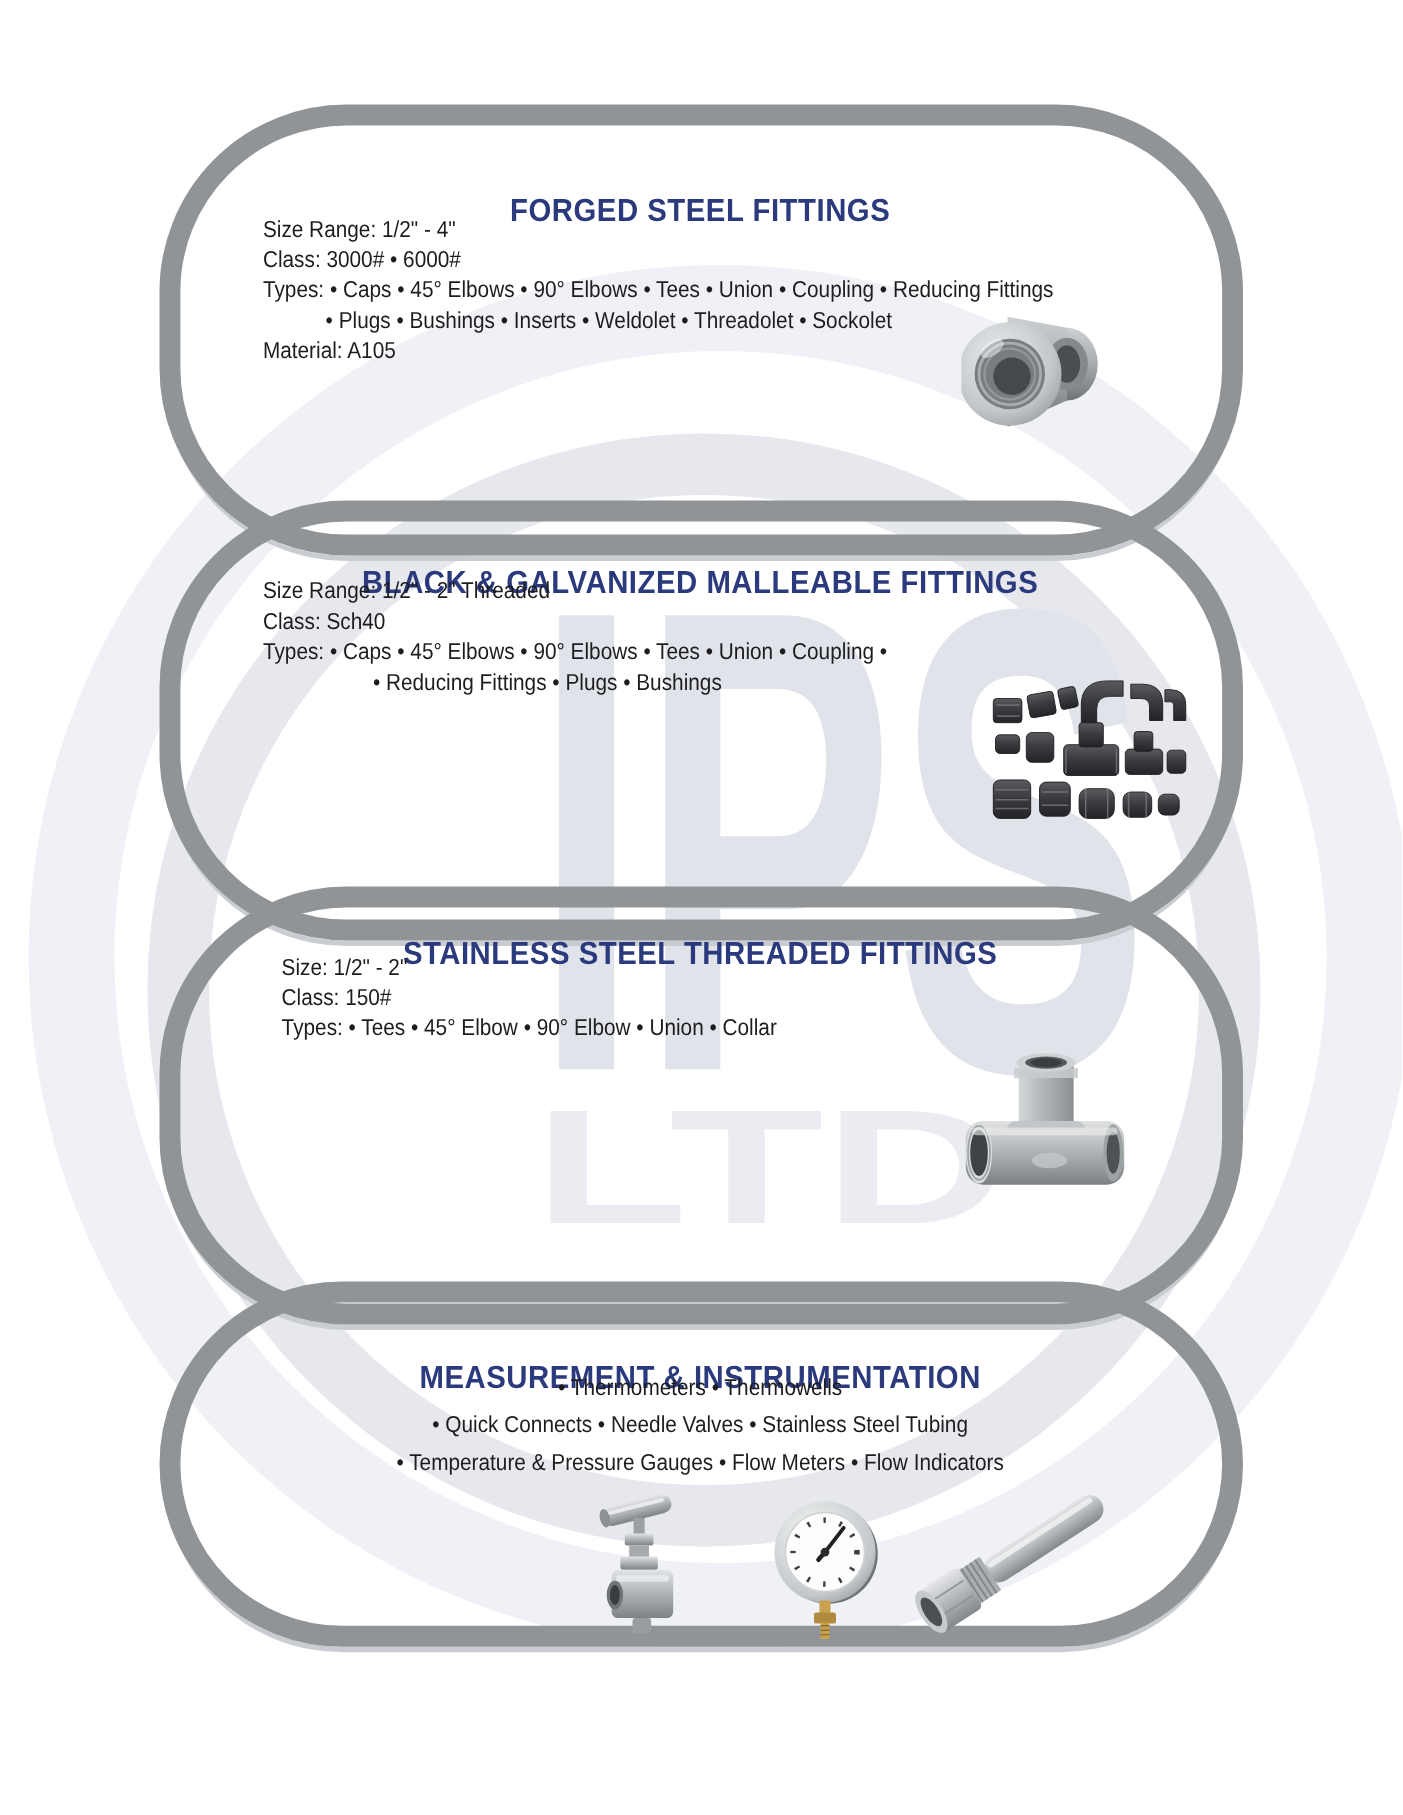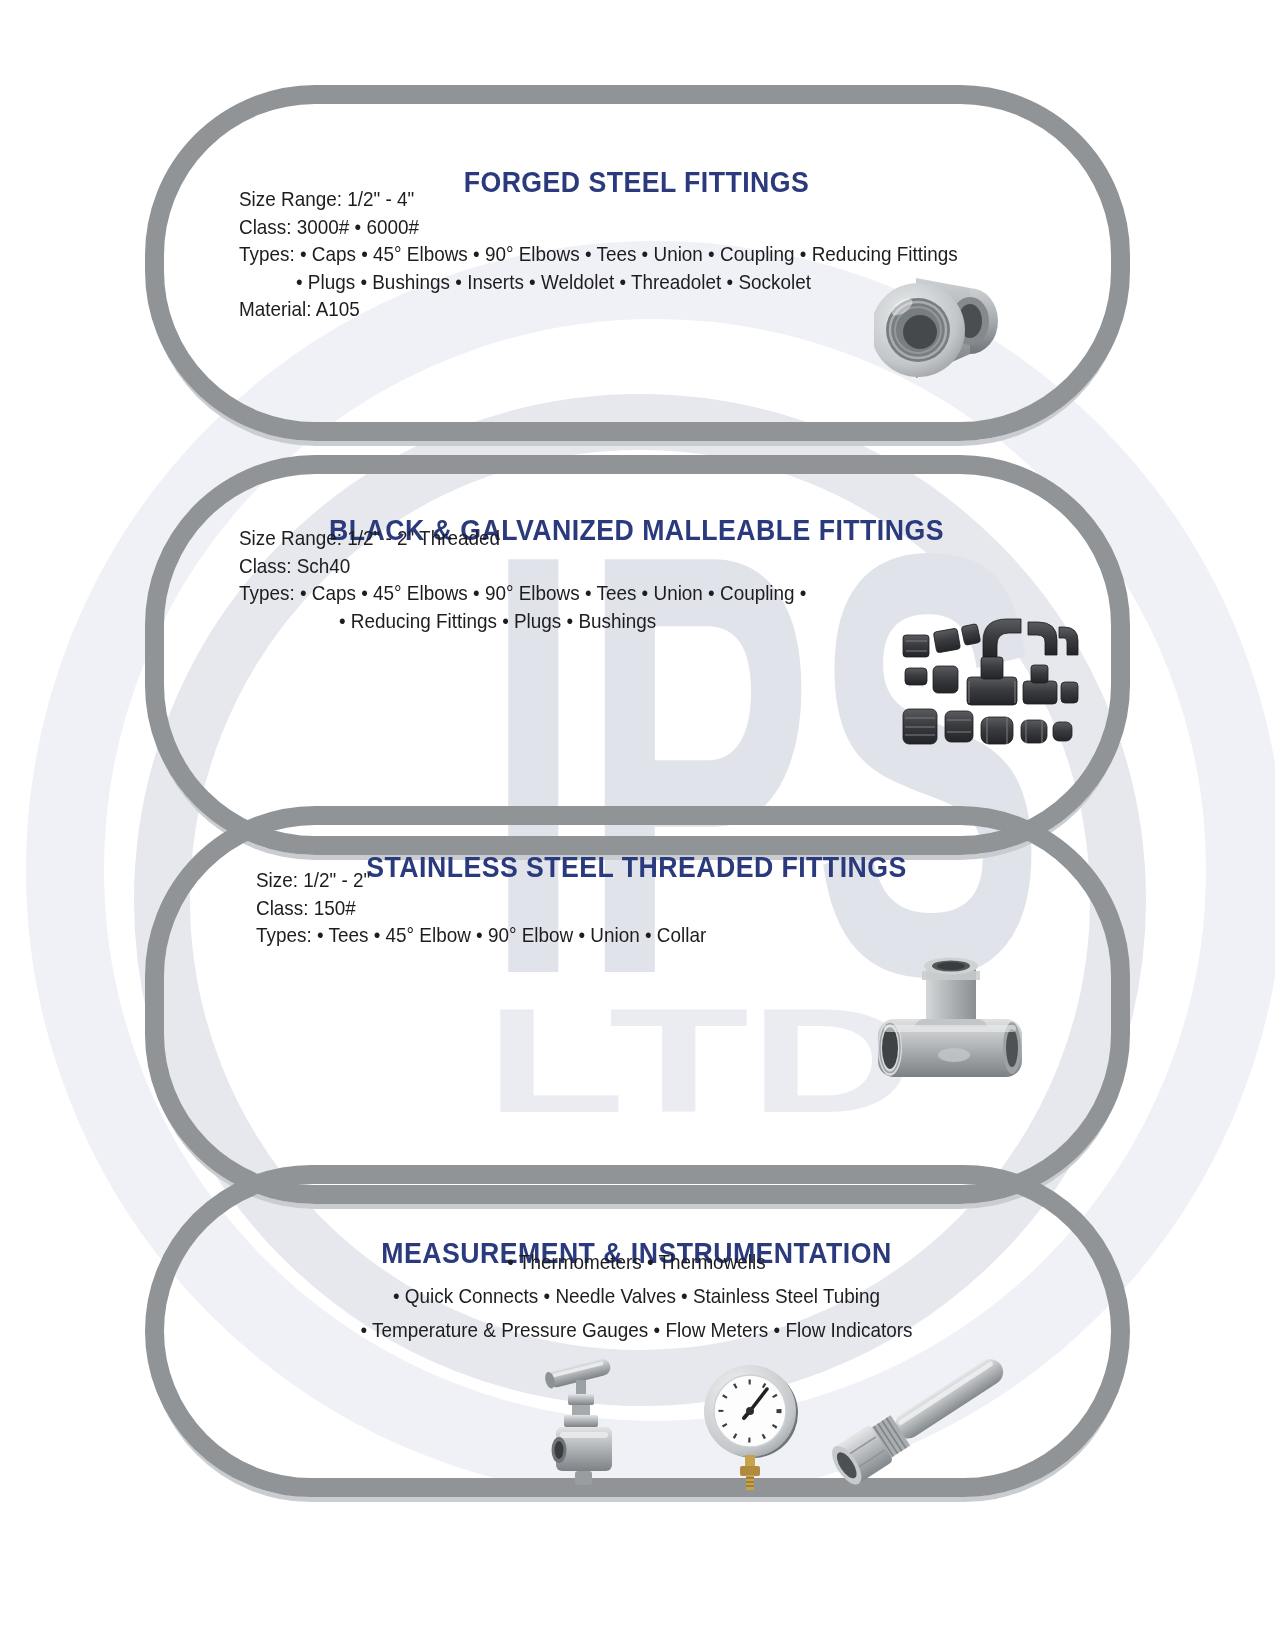--- a/index.html
+++ b/index.html
@@ -20,21 +20,21 @@
   .wm-ring-outer{fill:none;stroke:var(--ring-outer);stroke-width:78px;}
   .wm-ring-inner{fill:none;stroke:var(--ring-inner);stroke-width:56px;}
   .wm-brand{fill:var(--watermark-gray);font-weight:bold;}
   .wm-suffix{fill:var(--watermark-light);font-weight:bold;}
 
   .card{
     position:absolute;left:145px;width:985px;box-sizing:border-box;
     border:19px solid var(--border-gray);border-radius:170px;
     box-shadow:0 9px 0 -4px #c9ccd1;background:transparent;z-index:1;
   }
-  #card-1{top:85px;height:356px;}
+  #card-1{top:95px;height:410px;}
   #card-2{top:455px;height:400px;}
   #card-3{top:786px;height:398px;margin-top:20px;}
   #card-4{top:1165px;height:332px;}
 
   .card-title{
     position:absolute;left:0;width:945px;text-align:center;
     font-size:29px;font-weight:bold;color:var(--title-navy);
     white-space:nowrap;transform:scaleX(0.92);letter-spacing:0.5px;
   }
   .rows{position:absolute;}

